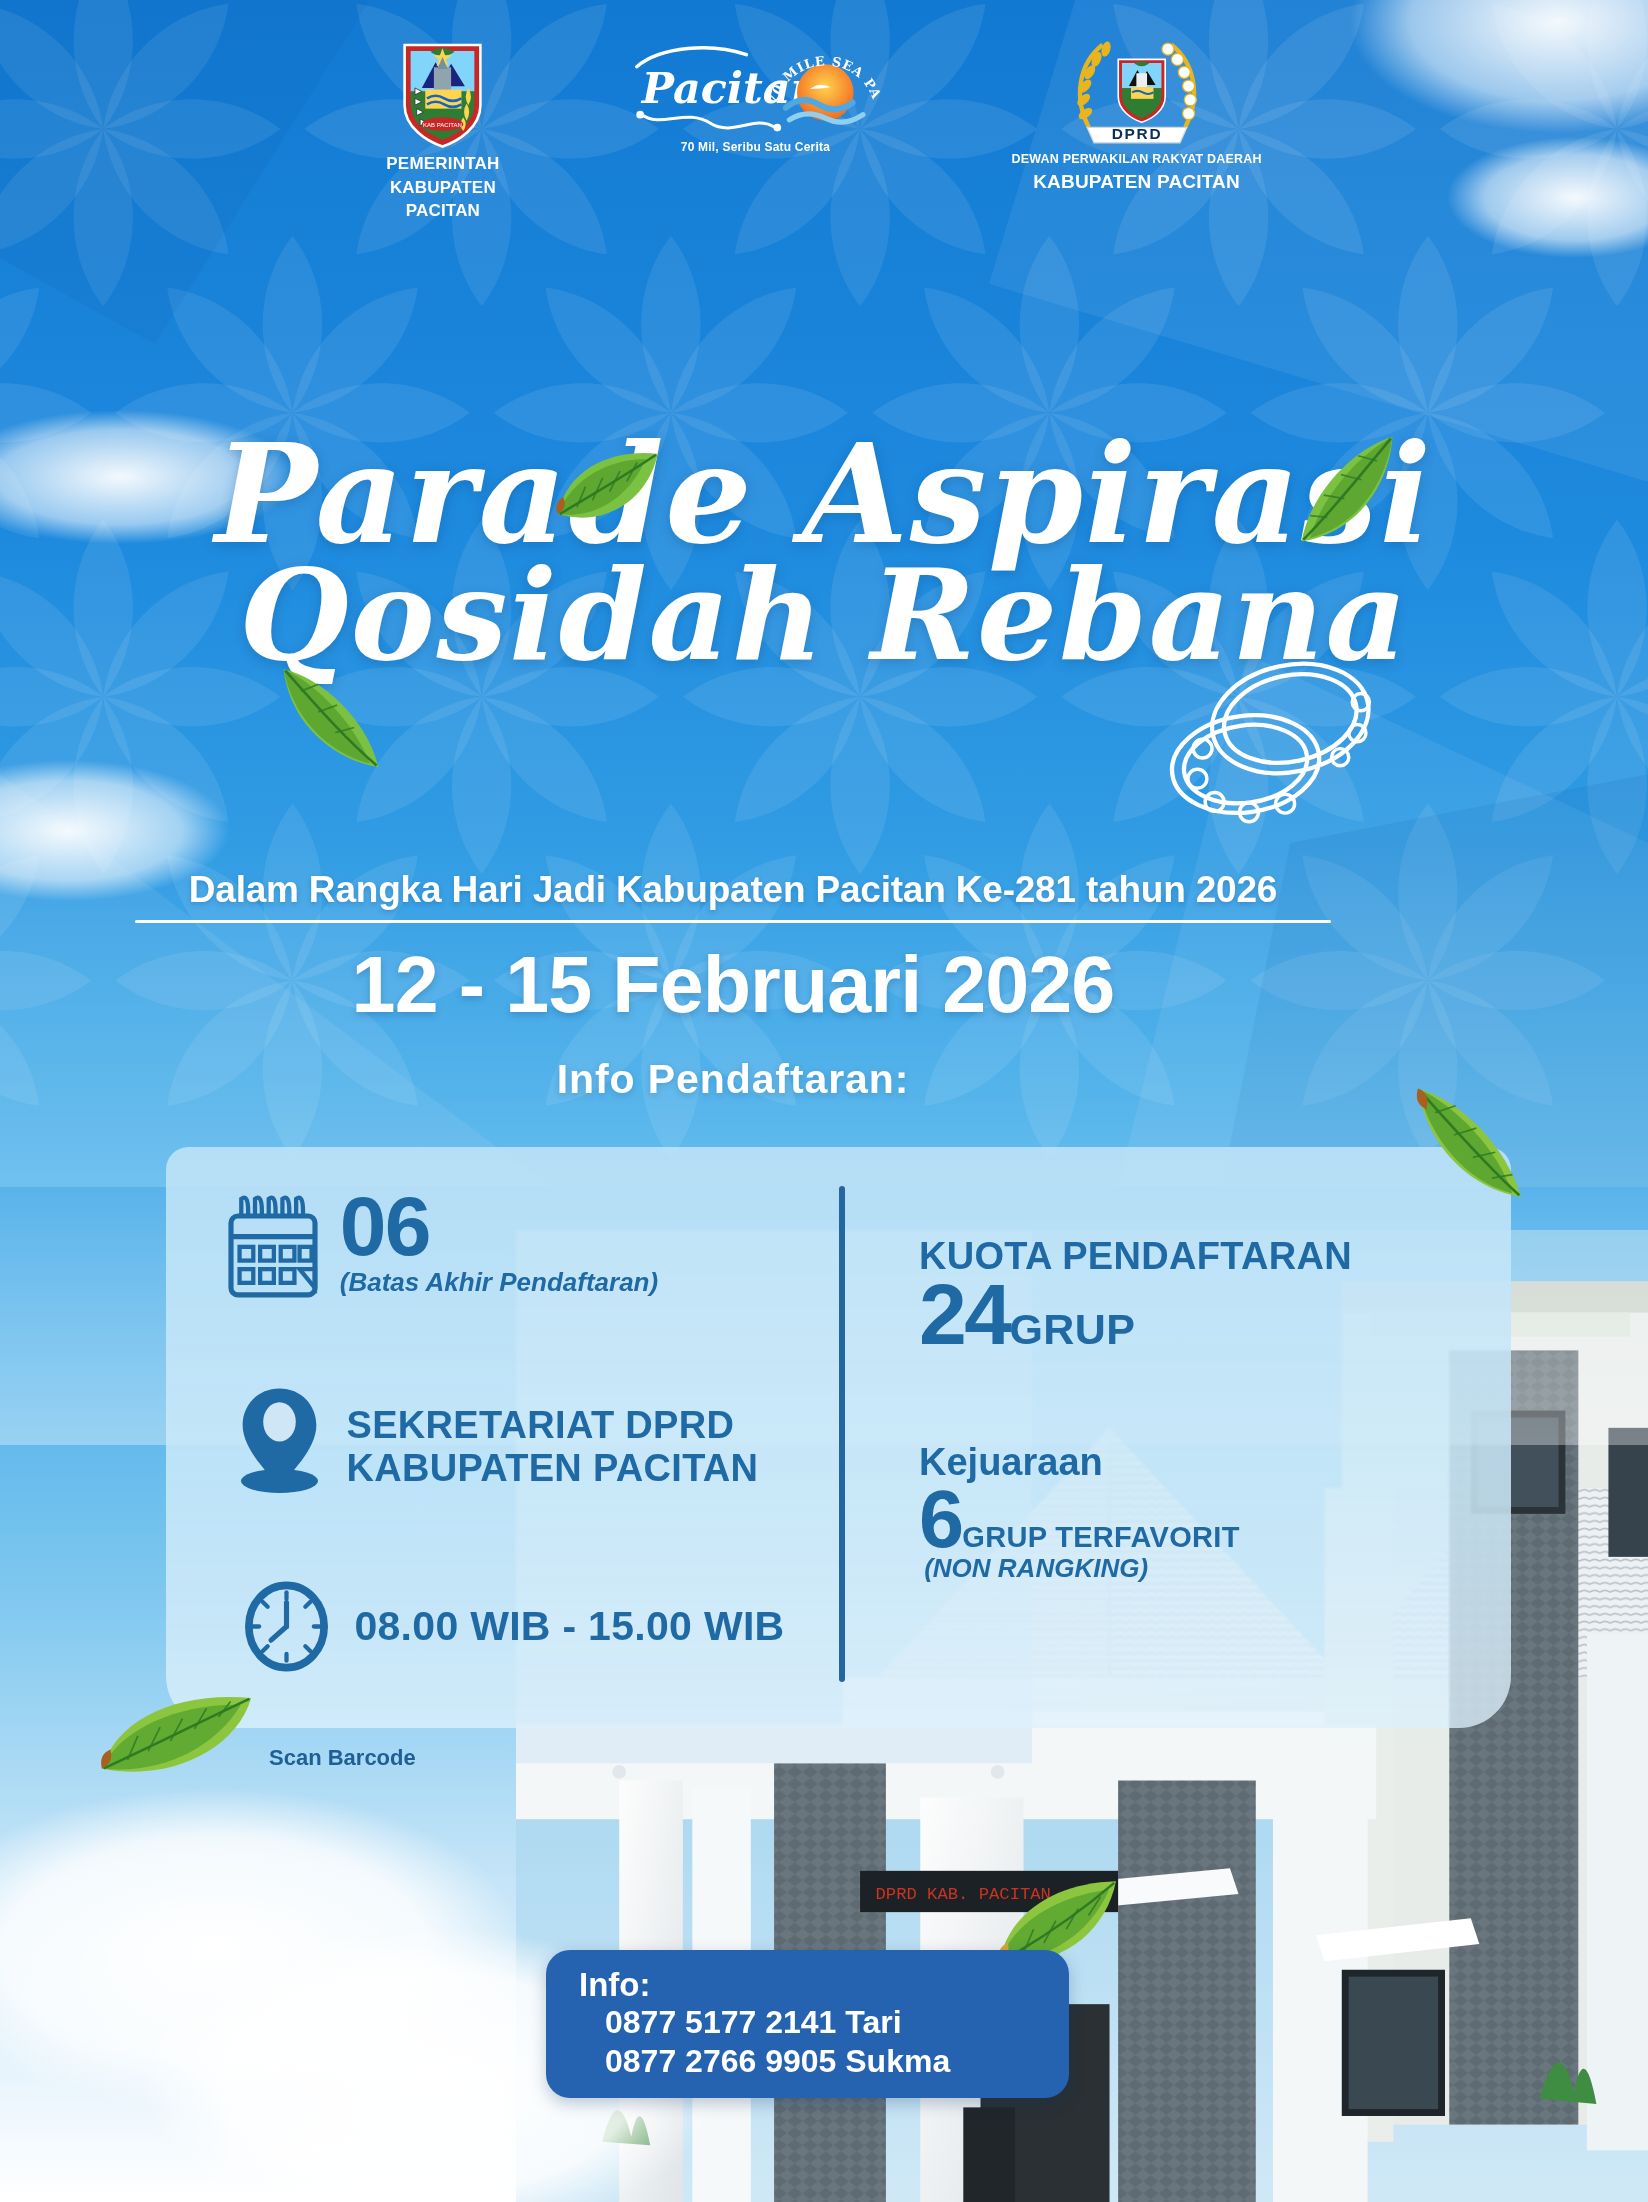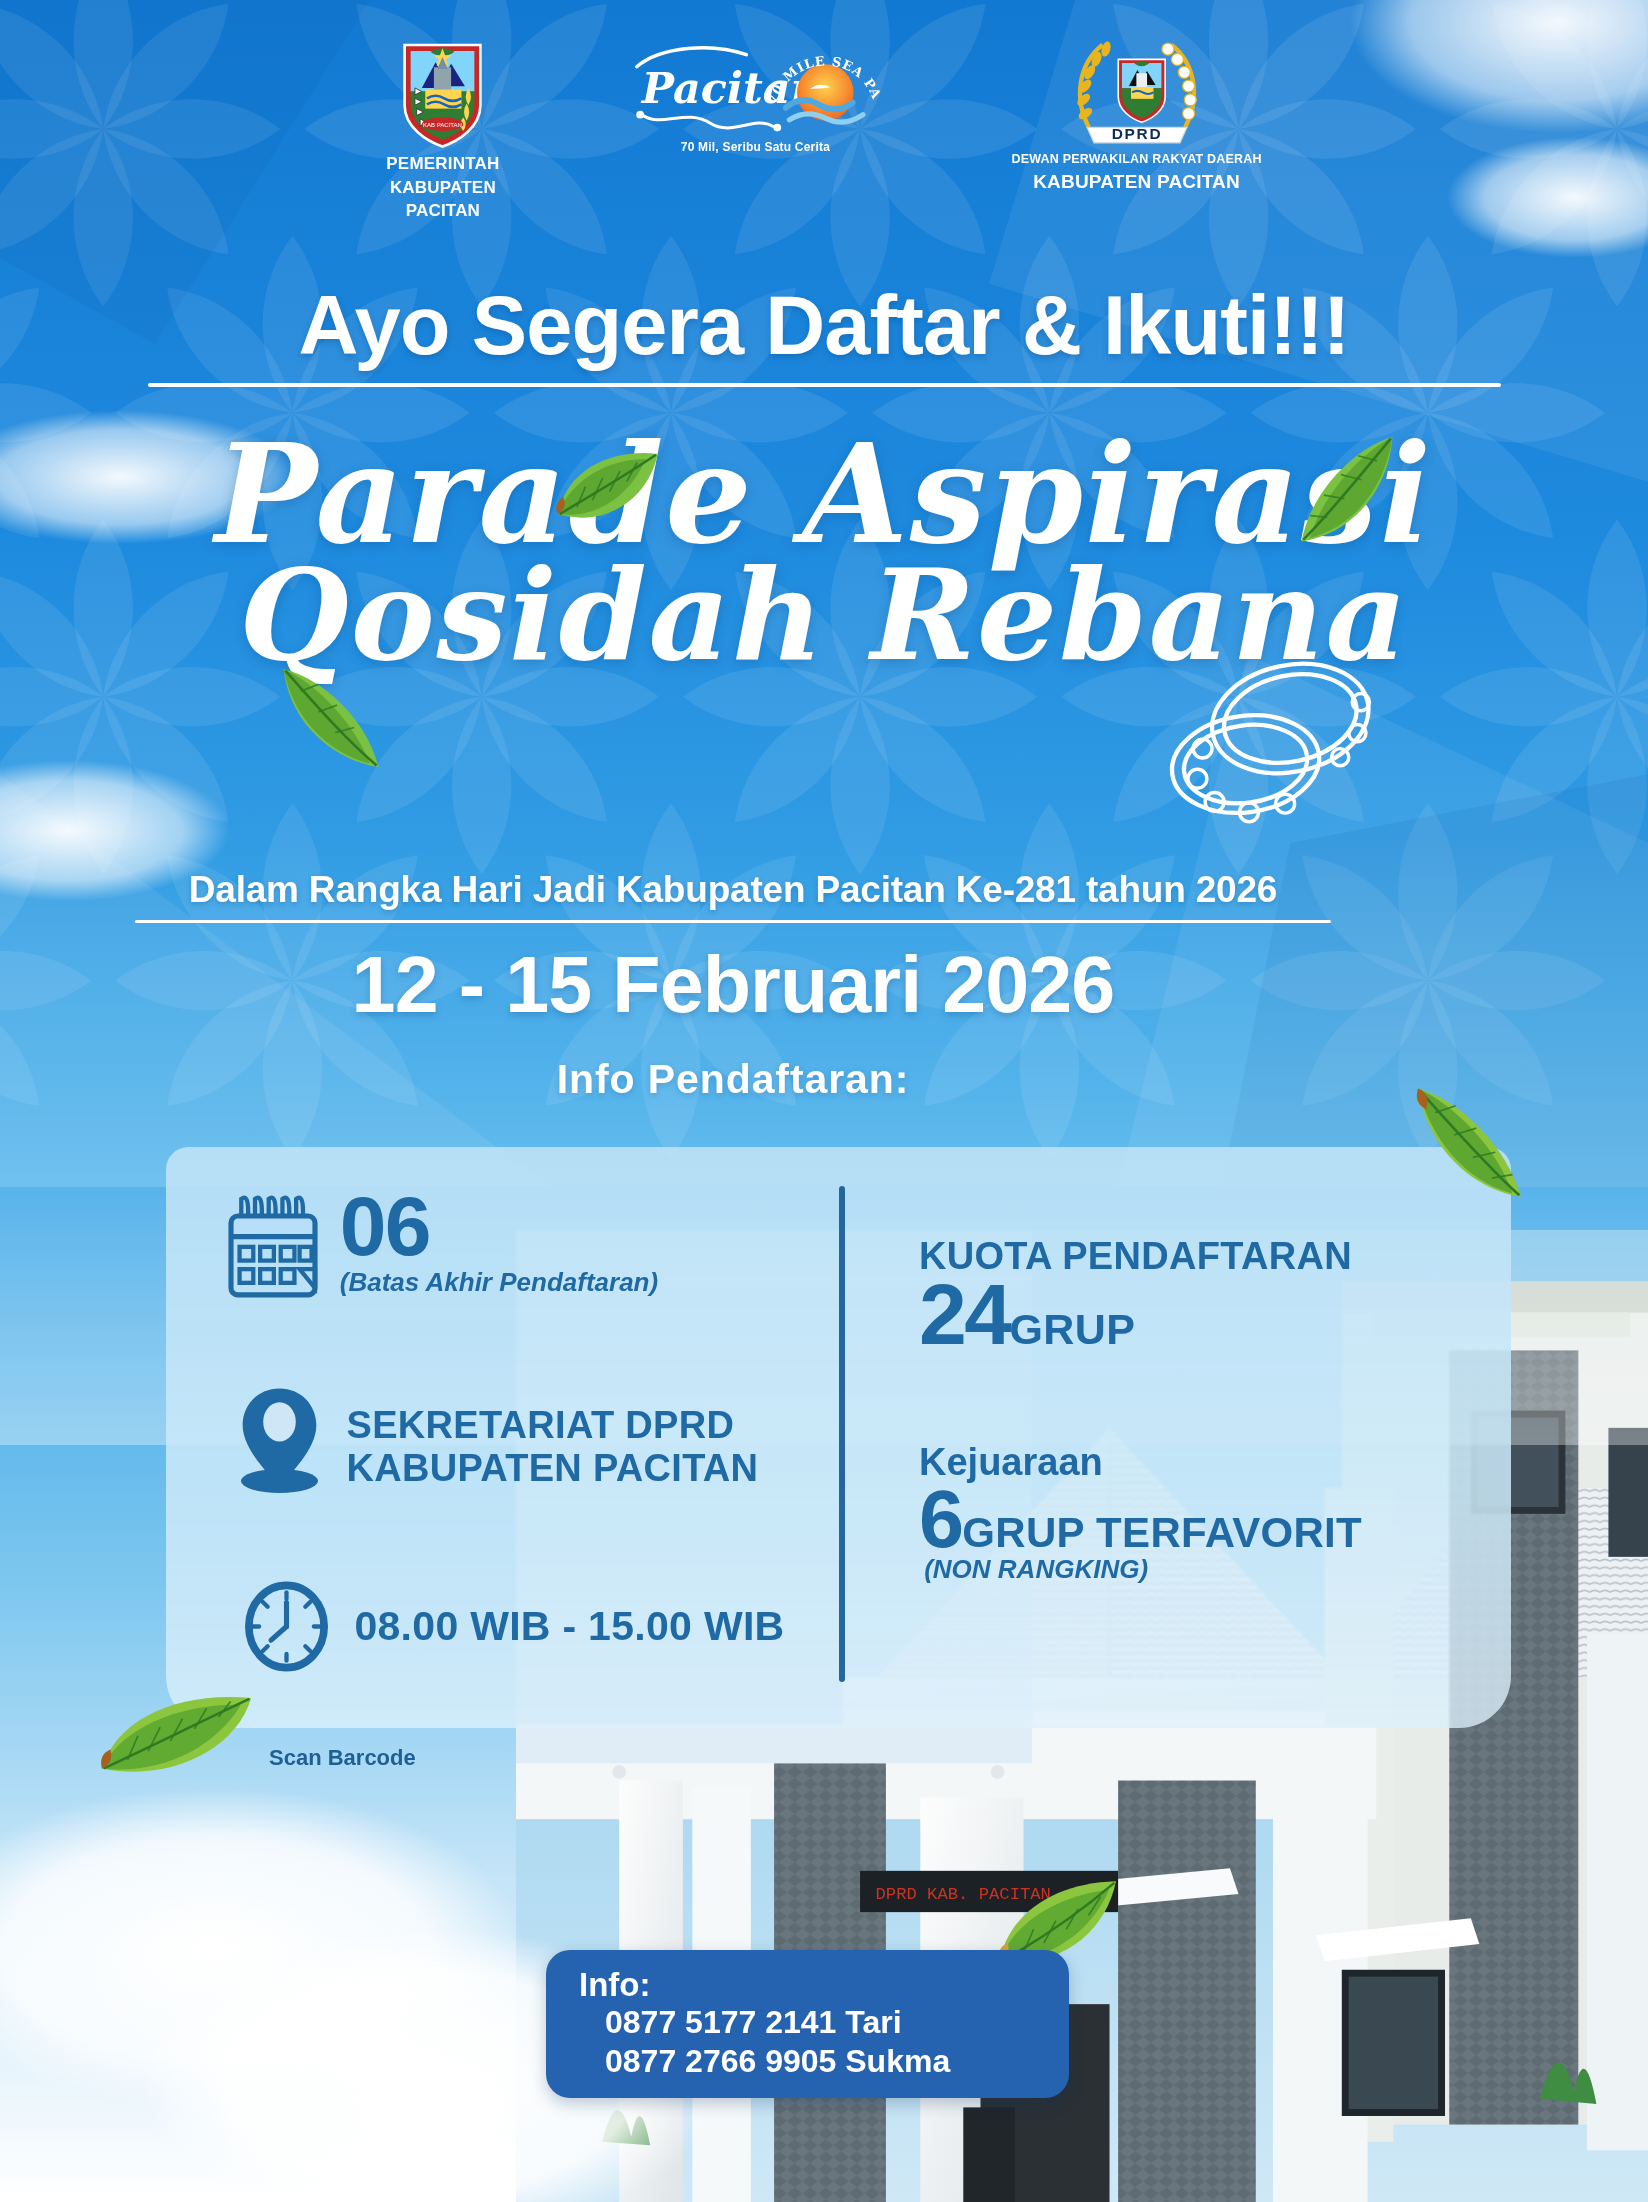--- a/index.html
+++ b/index.html
@@ -167,21 +167,21 @@
   .quota-num { font-size:86px; font-weight:bold; line-height:.92; letter-spacing:-2.6px; }
   .quota-unit { font-size:43px; font-weight:bold; letter-spacing:0.4px; }
 
   .champ-block { position:absolute; left:919px; top:1441px; z-index:7; }
   .champ-label {
     font-size:38px; font-weight:bold; color:#1f6aa5;
     font-family:"Liberation Sans", sans-serif;
   }
   .champ-value { display:flex; align-items:baseline; color:#1f6aa5; margin-top:-1.7px; }
   .champ-num { font-size:81px; font-weight:bold; line-height:.92; letter-spacing:-1.7px; }
-  .champ-unit { font-size:42px; font-weight:bold; letter-spacing:0.3px; }
+  .champ-unit { font-size:29px; font-weight:bold; letter-spacing:0.3px; }
   .champ-note {
     font-size:26px; font-weight:bold; font-style:italic; color:#1f6aa5; margin-top:-3.4px;
     margin-left:5.2px; font-family:"Liberation Sans", sans-serif;
   }
 
   
   .scan-text {
     position:absolute; left:269px; top:1745px; z-index:7;
     font-size:22px; font-weight:bold; color:#1f5f96;
     font-family:"Liberation Sans", sans-serif;
@@ -482,24 +482,20 @@
             <path d="M22,112 L138,112 L130,130 L30,130 Z" fill="#ffffff" stroke="#cfd8dc" stroke-width="1.5"></path>
             <text x="80" y="126" font-size="18" font-weight="bold" fill="#0d2d5a" text-anchor="middle" font-family="'Liberation Sans',sans-serif" letter-spacing="2">DPRD</text>
           </g>
         </svg>
       </div>
       <div class="logo-caption cap-dprd-small">DEWAN PERWAKILAN RAKYAT DAERAH</div>
       <div class="logo-caption cap-dprd-big">KABUPATEN PACITAN</div>
     </div>
   </div>
 
-  <div class="headline-wrap">
-    <div class="headline">Ayo Segera Daftar &amp; Ikuti!!!</div>
-    <div class="rule"></div>
-  </div>
 
   <div class="script-title">
     <div class="script-line script-1">Parade Aspirasi</div>
     <div class="script-line script-2">Qosidah Rebana</div>
   </div>
 
   <div class="leaf" style="left:551px; top:447px;">
     <svg width="112" height="86" viewBox="0 0 130 100">
       <path d="M8,78 C18,26 70,2 124,8 C112,62 62,94 8,78 Z" fill="#7cc242"></path>
       <path d="M8,78 C22,40 64,14 110,14 C92,56 54,84 8,78 Z" fill="#5ea832"></path>

